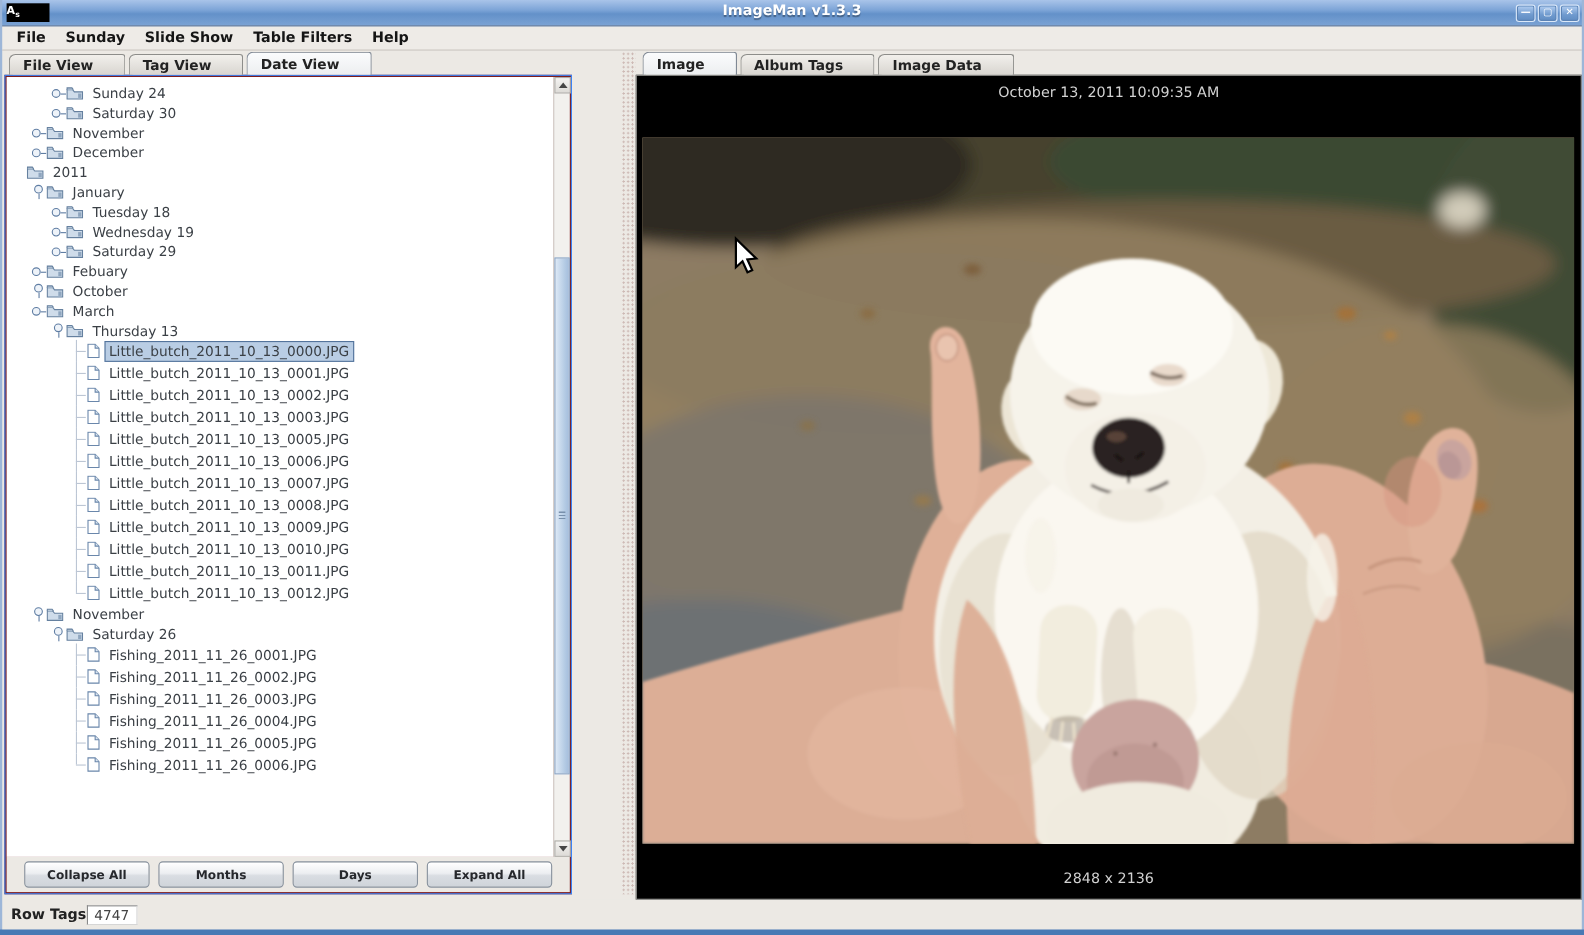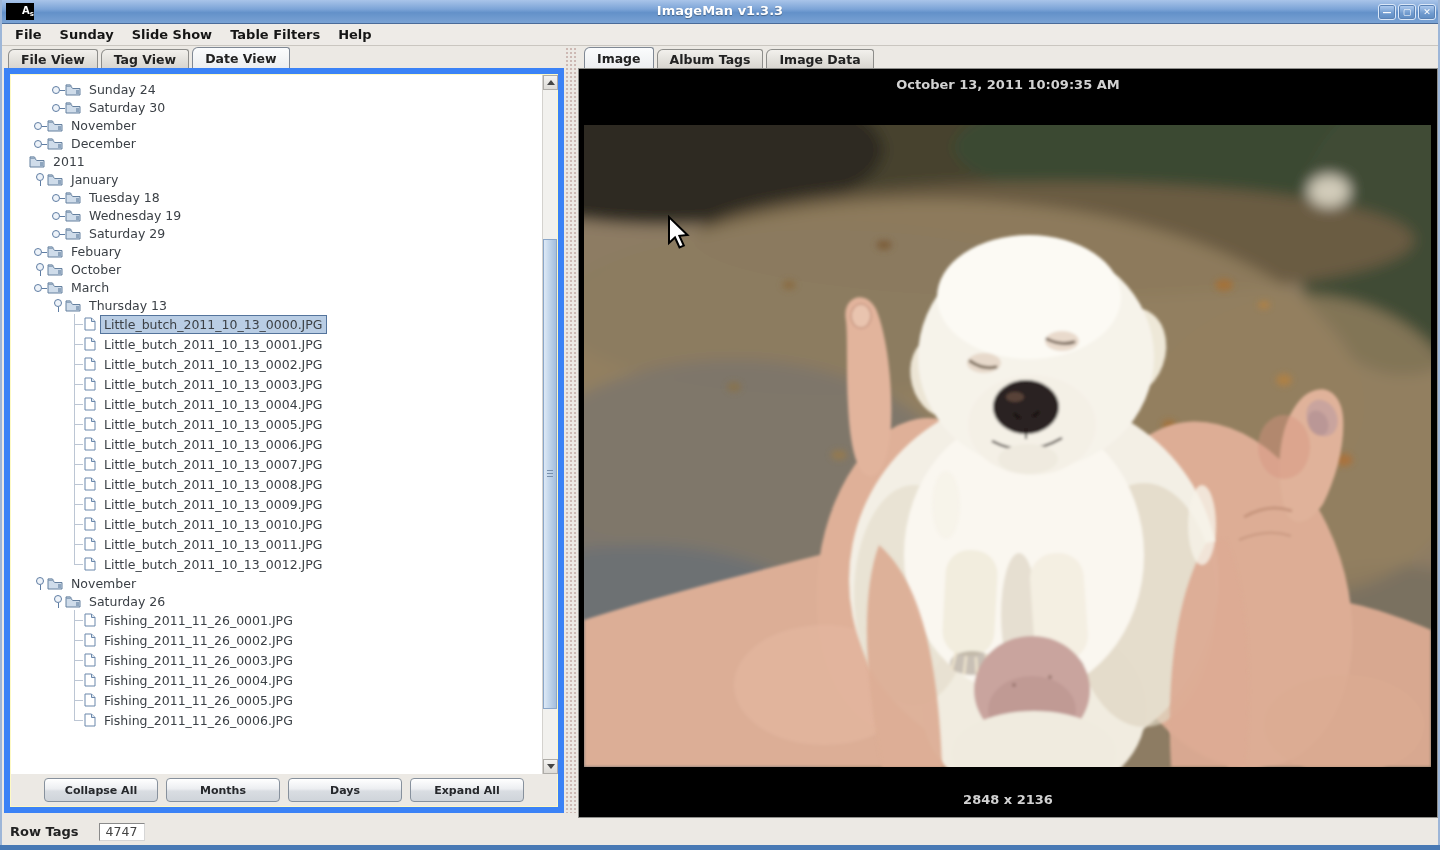--- a/index.html
+++ b/index.html
@@ -14,22 +14,22 @@
   .frame-edge-l{left:0;} .frame-edge-r{right:0;}
   .frame-bottom { position:absolute; left:0; right:0; bottom:0; height:5px; background:#4879b4; z-index:50;}
 
   
   .titlebar {
     position:absolute; left:0; top:0; right:0; height:24px;
     background:linear-gradient(#a9c4e9 0%, #7ca4d7 40%, #6391c9 55%, #7aa2d4 100%);
     border-bottom:1px solid #4a6b99; z-index:40;
   }
   .app-icon {
-    position:absolute; left:6px; top:3px; width:28px; height:17px; background:#000;
-    color:#fff; font-weight:bold; font-size:10px; text-align:right; line-height:15px;
+    position:absolute; left:6px; top:3px; width:39px; height:17px; background:#000;
+    color:#fff; font-weight:bold; font-size:10px; text-align:left; line-height:15px;
   }
   .app-icon small{ font-size:7px; vertical-align:-2px;}
   .title-text {
     position:absolute; left:0; right:0; top:3px; text-align:center;
     color:#fff; font-weight:bold; font-size:13px; text-shadow:0 1px 1px rgba(0,0,0,.35);
   }
   .win-controls { position:absolute; right:4px; top:4px; display:flex; gap:2px; }
   .winbtn {
     width:18px; height:16px; border-radius:3px;
     background:linear-gradient(#b4cff2,#6f9ace 60%,#5f8cc2);
@@ -42,35 +42,35 @@
     background:#eeebe7; border-bottom:1px solid #cac6c0;
     display:flex; align-items:center; padding-left:4px; z-index:30;
   }
   .menu-item { font-weight:bold; font-size:13px; color:#151515; padding:2px 9px; }
 
   
   .tabstrip { position:absolute; top:47px; height:21px; display:flex; align-items:flex-end; z-index:20; }
   .tabstrip.left { left:8px; }
   .tabstrip.right { left:584px; }
   .tab {
-    position:relative; height:19px; padding:2px 12px 0 12px; margin-right:3px;
+    position:relative; height:19px; padding:2px 28px 0 12px; margin-right:3px;
     font-weight:bold; font-size:12.5px; color:#222;
     background:linear-gradient(#f2f0ec,#d8d5d0);
     border:1px solid #8d8d8a; border-bottom:none;
     border-radius:6px 3px 0 0;
   }
   .tab.selected {
     height:21px; padding-top:3px;
     background:linear-gradient(#fbfcfd,#eceef0);
     border-color:#7f8894;
   }
   
   .left-content {
-    position:absolute; left:4px; top:68px; width:560px; height:745px;
-    border:6px solid #3b82f6; background:#fef9c3;
+    position:absolute; left:4px; top:68px; width:516px; height:745px;
+    border:1px solid #3b82f6; background:#7f1d1d;
   }
   .tree-viewport {
     position:absolute; left:1px; top:1px; right:16px; bottom:33px;
     background:#fff; overflow:hidden; padding-top:5px;
   }
   .tree-row { display:flex; align-items:center; white-space:nowrap; font-size:12.5px; color:#3b4046; }
   .tree-row.folder { height:18px; }
   .tree-row.file { height:20px; }
   .t-spacer { flex:none; }
   .handle { width:14px; height:14px; position:relative; flex:none; }
@@ -118,30 +118,30 @@
       background-color:#ece9e4;
       background-image:radial-gradient(#cdb9b4 0.8px, transparent 0.9px);
       background-size:4px 4px; }
 
   
   .right-content {
     position:absolute; left:578px; top:68px; width:860px; height:750px;
     border:1px solid #8f8f8c; background:#000;
   }
   .img-header,.img-footer { position:absolute; left:0; right:0; text-align:center;
-      color:#d2d2d2; font-weight:bold; font-size:13px; }
+      color:#d2d2d2; font-weight:normal; font-size:13px; }
   .img-header{ top:8px; } .img-footer{ bottom:10px; }
   .photo { position:absolute; left:5px; top:56px; width:847px; height:642px; overflow:hidden; background:#8d7c64; }
   .photo svg{ display:block; }
 
   
   .statusbar { position:absolute; left:2px; right:2px; bottom:5px; height:27px; background:#ece9e4;
       display:flex; align-items:center; }
   .status-label { font-weight:bold; font-size:13px; color:#222; margin-left:8px; }
-  .status-field { margin-left:20px; width:46px; height:18px; background:#fff;
+  .status-field { margin-left:0; width:46px; height:18px; background:#fff;
       border:1px solid; border-color:#8a8a8a #d6d6d6 #d6d6d6 #8a8a8a;
       font-size:12.5px; color:#444; text-align:center; line-height:16px; }
 </style>
 </head>
 <body>
 
 <div class="frame-edge-l"></div>
 <div class="frame-edge-r"></div>
 <div class="frame-bottom"></div>
 
@@ -363,31 +363,20 @@
       <div class="tree-row file">
         <span class="t-spacer" style="width: 58px;"></span>
         <span class="conn"></span>
         <span class="t-icon">
           <svg width="12" height="14" viewBox="0 0 12 14">
             <path d="M1,1 h6.5 L11,4.5 V13 H1 Z" fill="#fff" stroke="#6a87ab"></path>
             <path d="M7.5,1 V4.5 H11" fill="#dce6f0" stroke="#6a87ab"></path>
           </svg>
         </span>
         <span class="t-label">Little_butch_2011_10_13_0003.JPG</span>
-      </div>
-      <div class="tree-row file">
-        <span class="t-spacer" style="width: 58px;"></span>
-        <span class="conn"></span>
-        <span class="t-icon">
-          <svg width="12" height="14" viewBox="0 0 12 14">
-            <path d="M1,1 h6.5 L11,4.5 V13 H1 Z" fill="#fff" stroke="#6a87ab"></path>
-            <path d="M7.5,1 V4.5 H11" fill="#dce6f0" stroke="#6a87ab"></path>
-          </svg>
-        </span>
-        <span class="t-label">Little_butch_2011_10_13_0004.JPG</span>
       </div>
       <div class="tree-row file">
         <span class="t-spacer" style="width: 58px;"></span>
         <span class="conn"></span>
         <span class="t-icon">
           <svg width="12" height="14" viewBox="0 0 12 14">
             <path d="M1,1 h6.5 L11,4.5 V13 H1 Z" fill="#fff" stroke="#6a87ab"></path>
             <path d="M7.5,1 V4.5 H11" fill="#dce6f0" stroke="#6a87ab"></path>
           </svg>
         </span>

